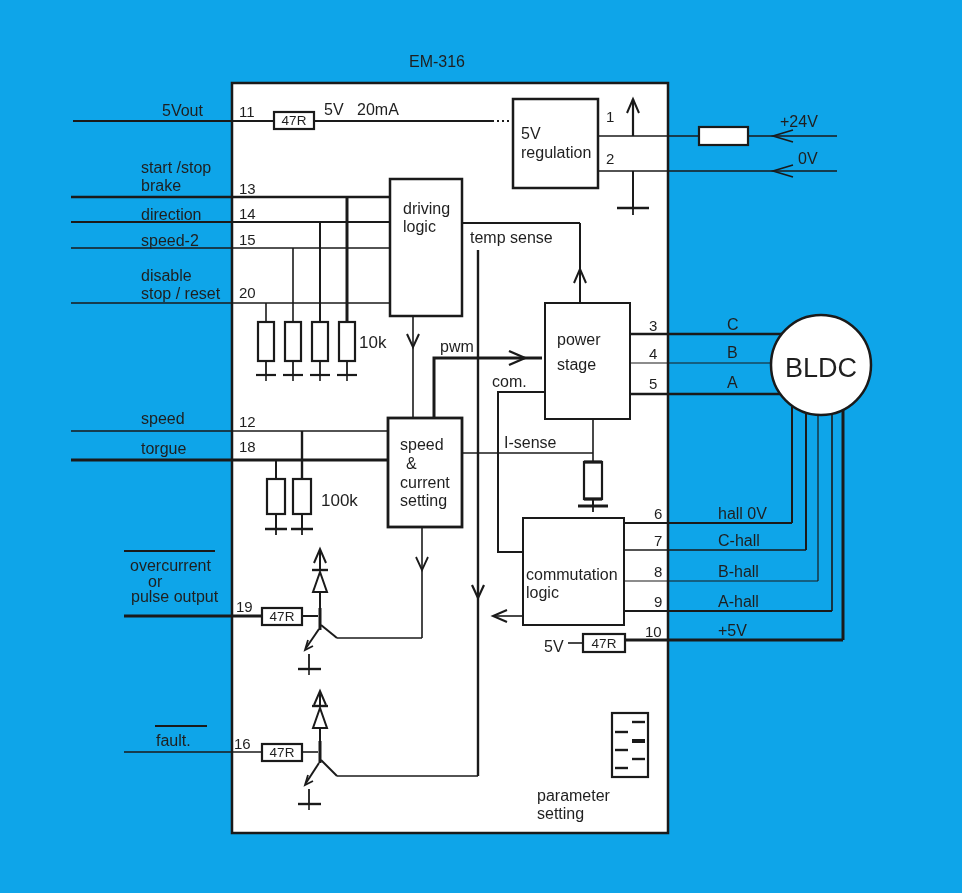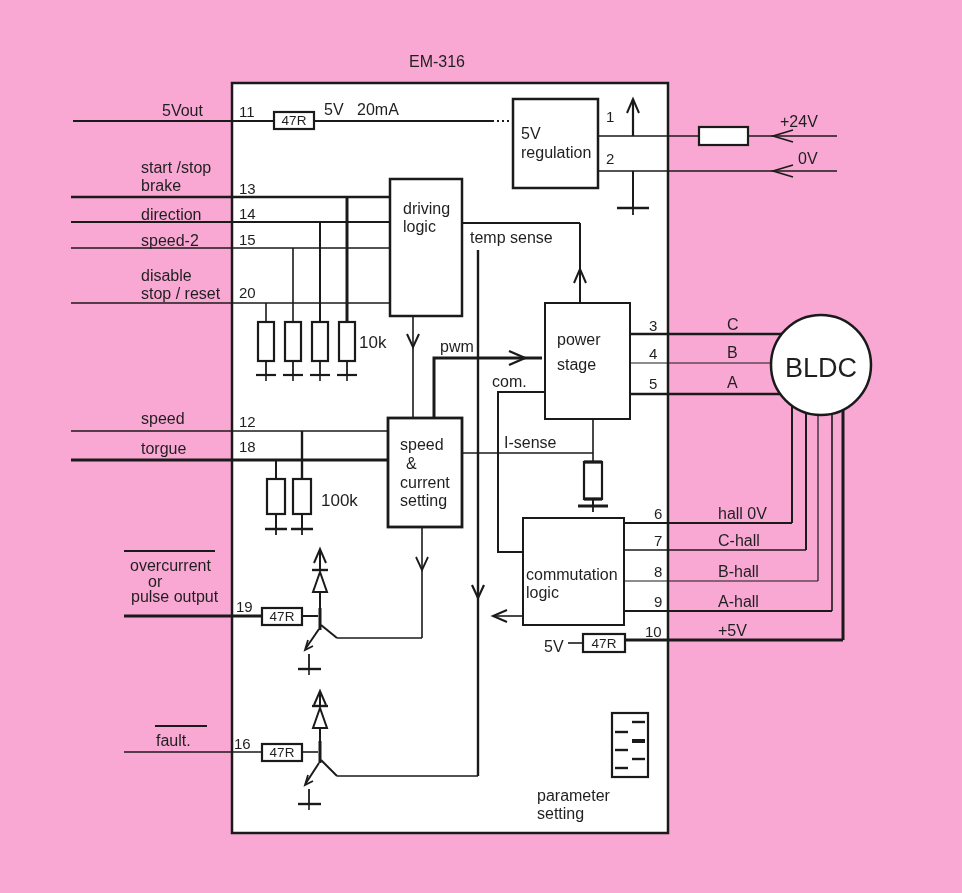--- a/index.html
+++ b/index.html
@@ -1,16 +1,16 @@
 <!DOCTYPE html>
 <html><head>
 <meta charset="utf-8">
 <style>
   html,body{margin:0;padding:0;background:#ffffff;}
-  #stage{position:relative;width:962px;height:893px;background:#f9a8d4;overflow:hidden;}
+  #stage{position:relative;width:962px;height:893px;background:#0ea5e9;overflow:hidden;}
   svg{position:absolute;left:0;top:0;}
   svg text{font-family:"Liberation Sans","DejaVu Sans",sans-serif;fill:#1f1f1f;}
   .ln{stroke:#1a1a1a;fill:none;}
   .bx{stroke:#1a1a1a;fill:#ffffff;}
   .lbl{font-size:16px;}
   .pin{font-size:15px;}
   .rlbl{font-size:13.5px;}
   .big{font-size:17px;}
 </style>
 </head>

